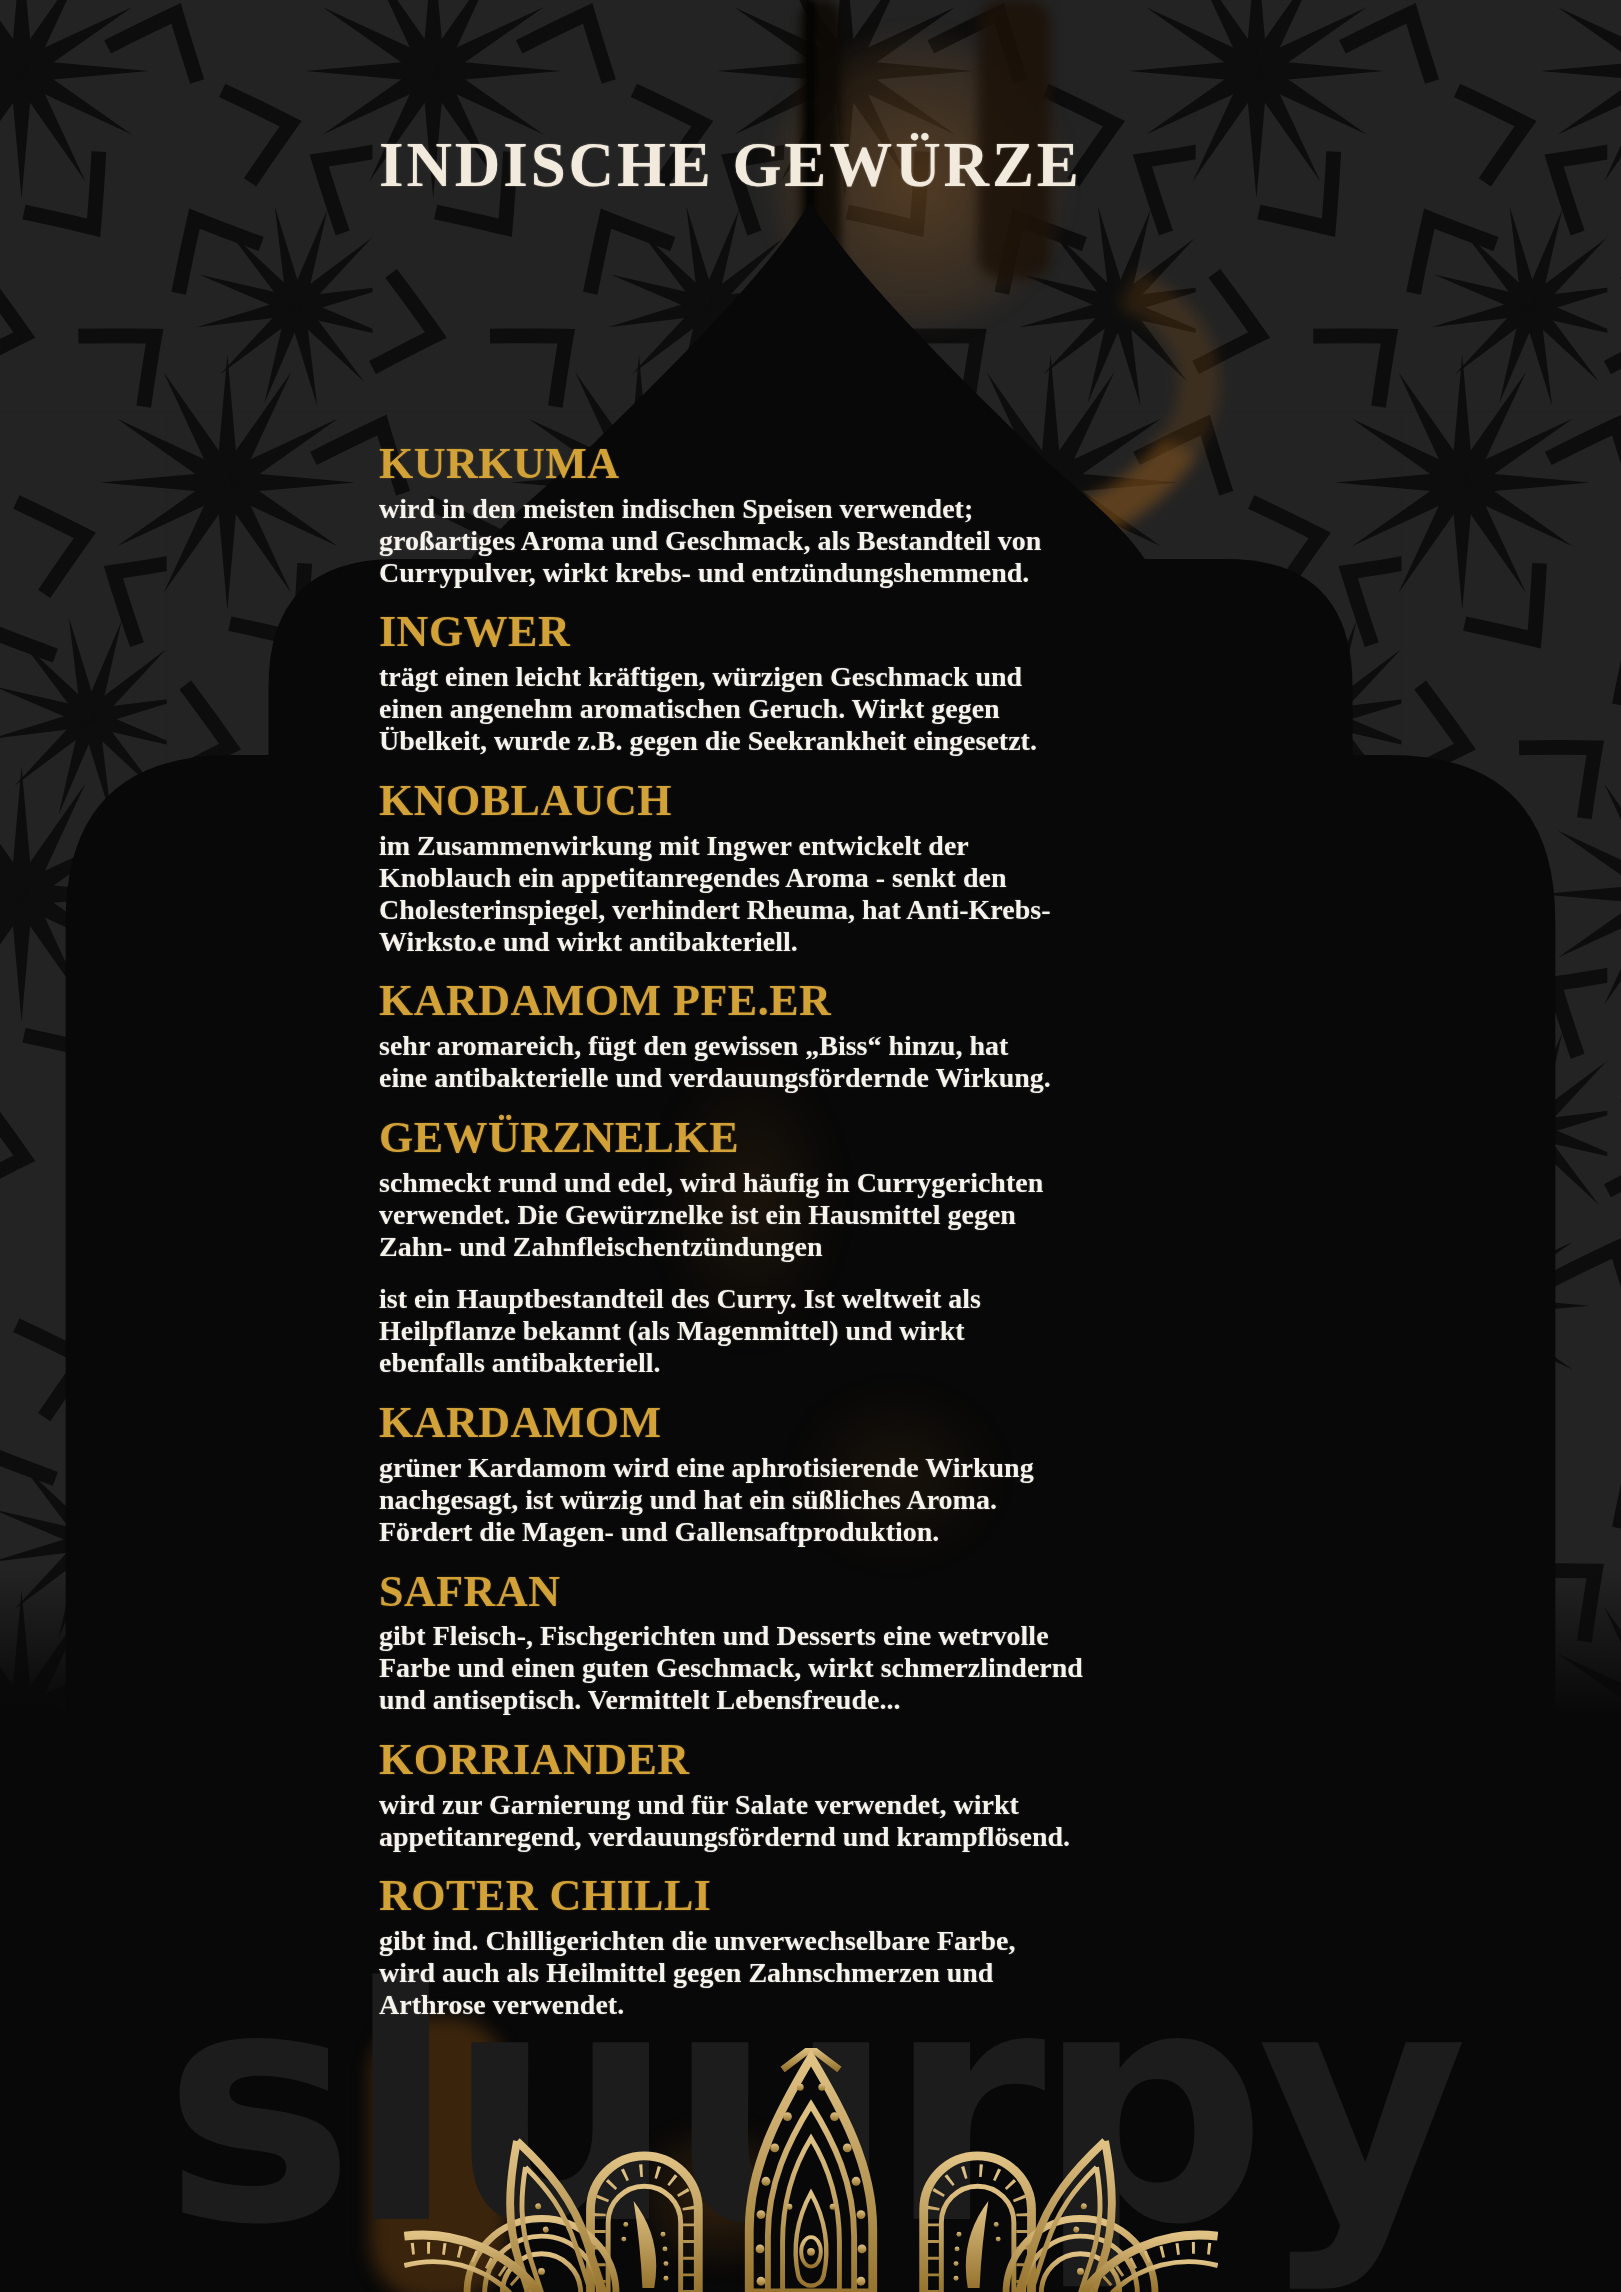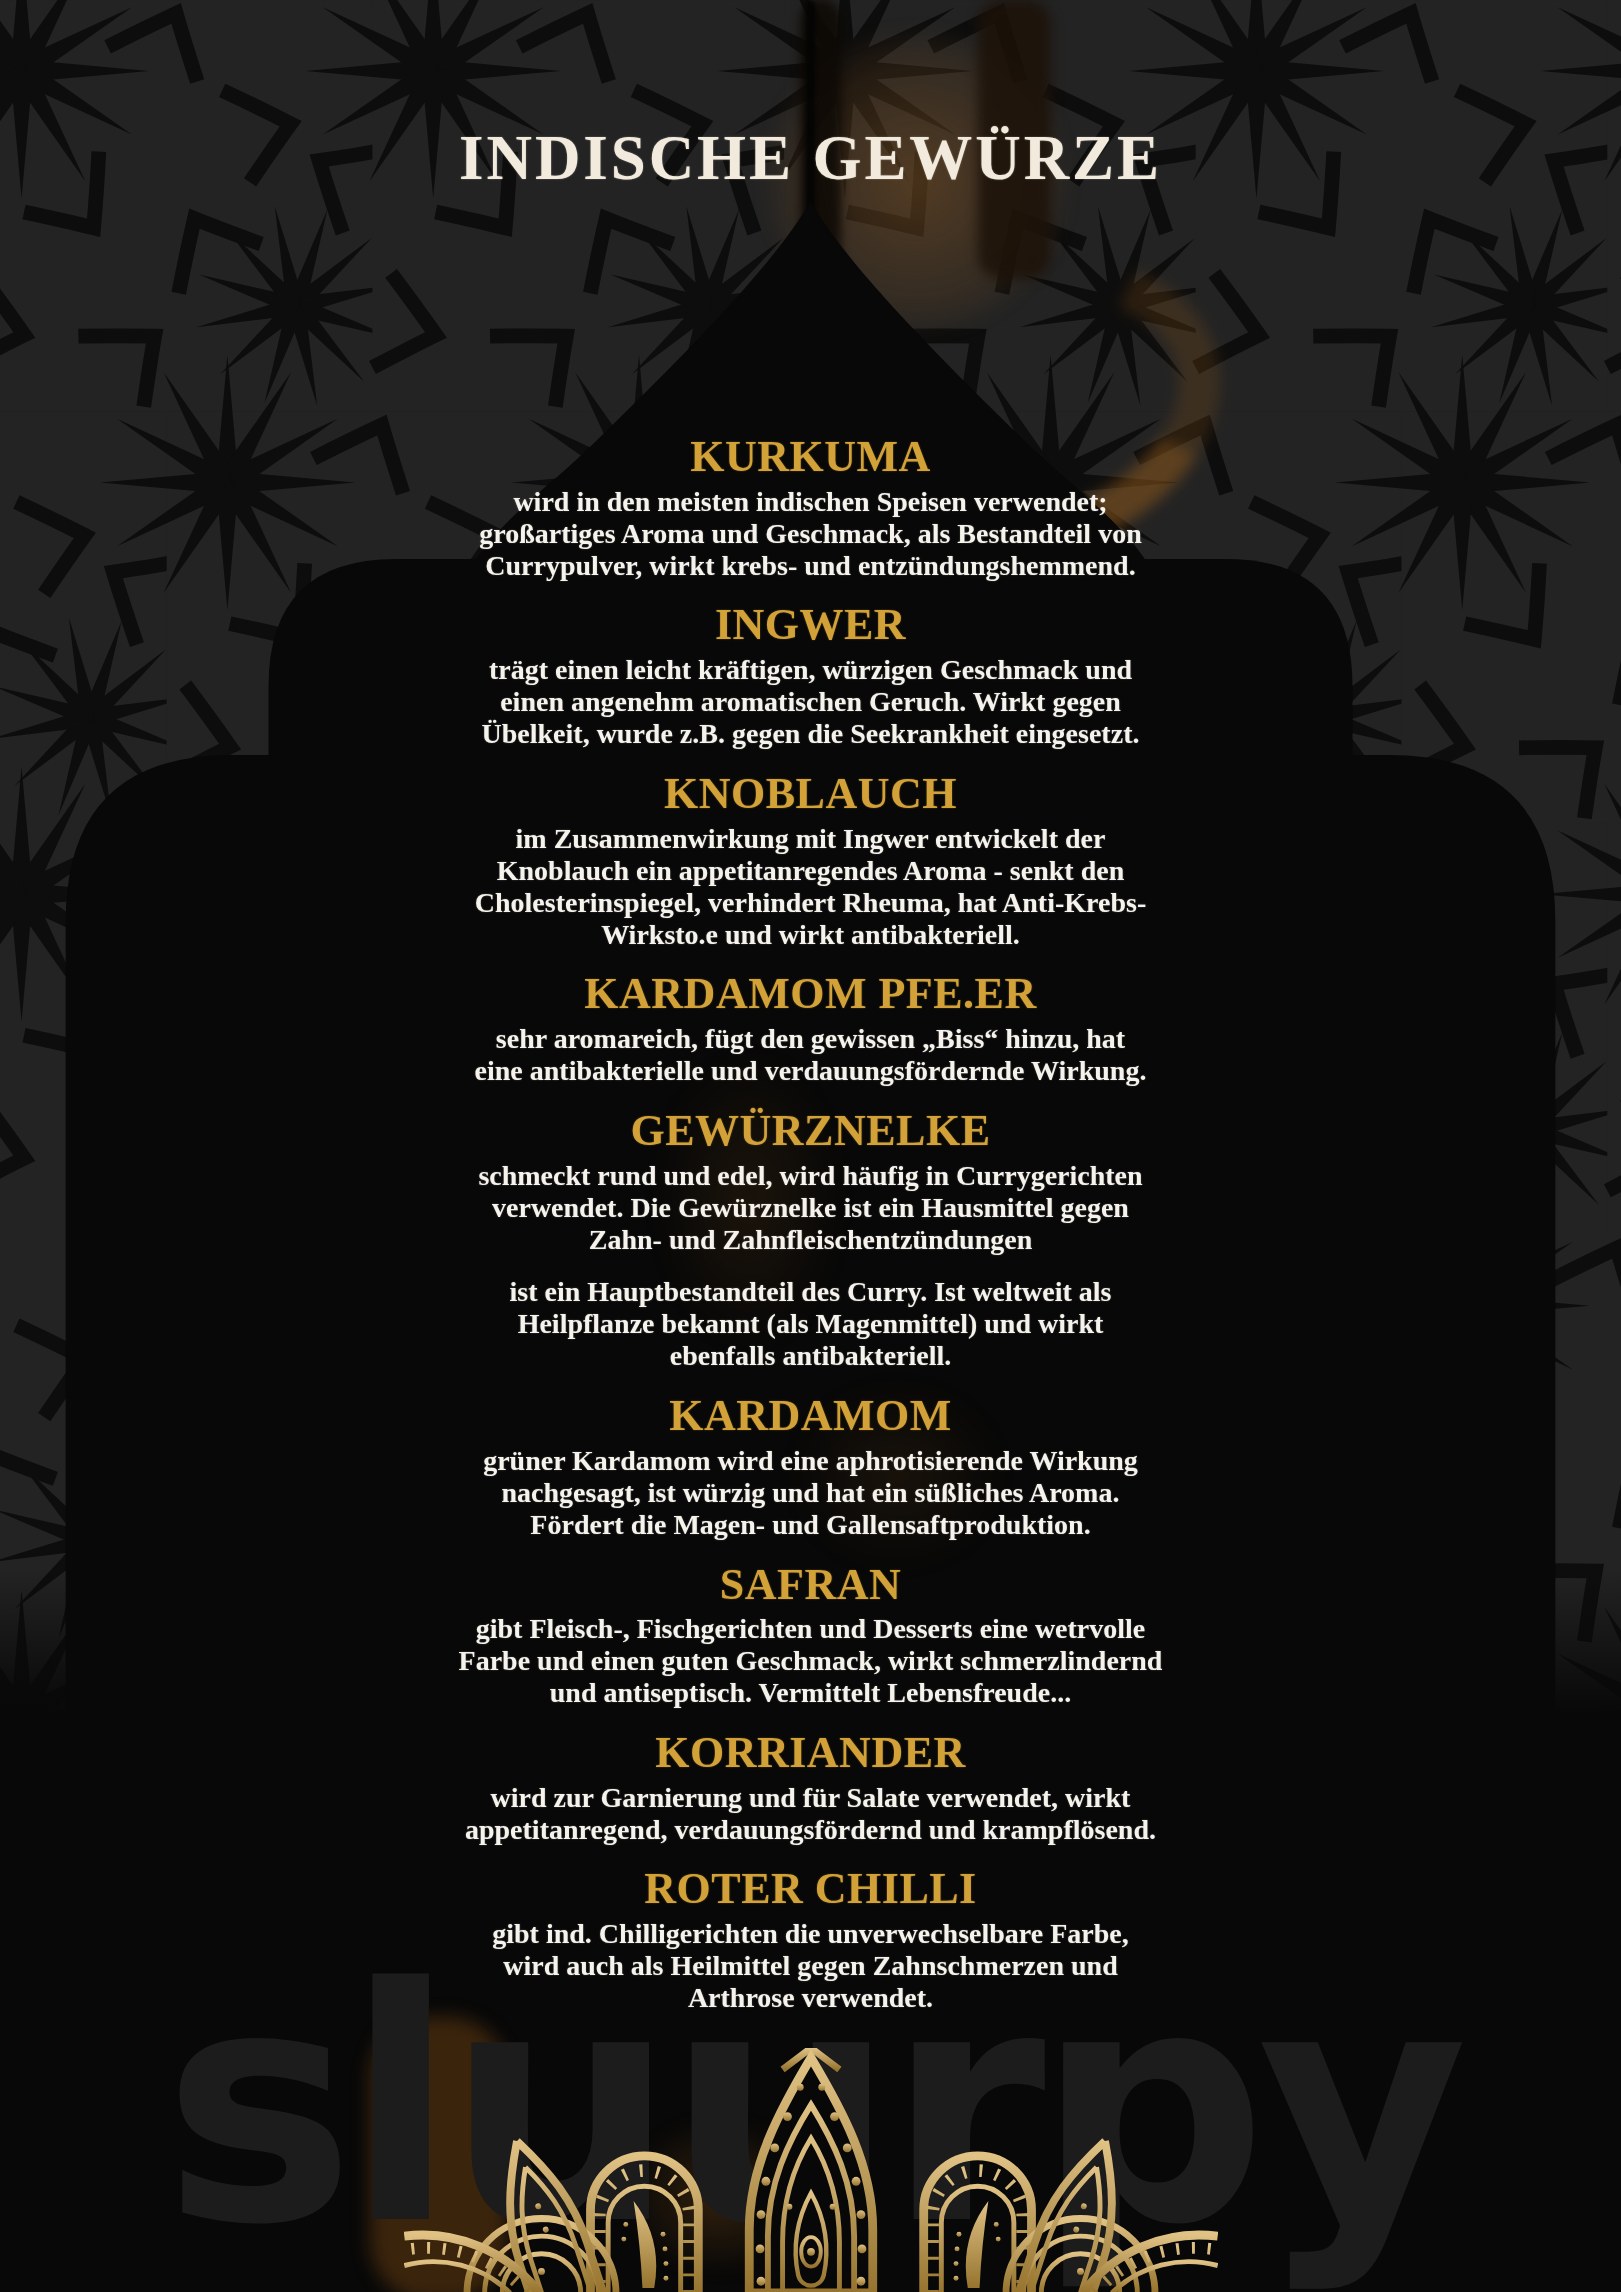--- a/index.html
+++ b/index.html
@@ -24,25 +24,25 @@
     background:radial-gradient(closest-side,rgba(142,88,26,.13),transparent 72%);}
   .b-u{left:370px;top:2017px;width:137px;height:284px;border-radius:59px;
     background:rgba(122,72,18,.45);filter:blur(8.8px);}
   .b-circle{left:586px;top:2086px;width:265px;height:221px;filter:blur(8.8px);
     background:radial-gradient(closest-side,rgba(152,92,26,.30),transparent 72%);}
   .fadeout{position:absolute;left:0;top:1568px;width:1621px;height:724px;
     background:linear-gradient(to bottom,rgba(8,8,8,0),#080808 147px);}
   .watermark{position:absolute;left:50%;transform:translateX(-50%);top:1946px;
     font-family:"DejaVu Sans","Liberation Sans",sans-serif;font-weight:bold;
     font-size:323px;letter-spacing:-9.8px;color:#1c1c1c;white-space:nowrap;line-height:1;text-align:right;}
-  .content{position:absolute;left:50%;transform:translateX(-50%);top:124px;
-    width:863px;text-align:center;}
+  .content{position:absolute;left:50%;transform:translateX(-50%);top:131px;
+    width:863px;text-align:left;}
   .title{margin:0 0 241px 0;font-size:63px;line-height:69px;font-weight:bold;
     letter-spacing:2.9px;color:#f1eadd;text-shadow:0 0 2px rgba(255,248,235,.35);}
-  .spice{margin:8px;}
+  .spice{margin:0;}
   .spice-name{margin:0 0 5.9px 0;font-size:44px;line-height:46px;font-weight:bold;
     letter-spacing:0.5px;color:#d2a138;text-shadow:0 0 2px rgba(210,161,56,.4);}
   .spice-desc{margin:0 0 20.6px 0;font-size:28px;line-height:32px;font-weight:bold;
     color:#f6f3ec;white-space:pre-line;text-shadow:0 0 2px rgba(255,255,255,.28);}
   svg.mandala{position:absolute;left:50%;transform:translateX(-50%);bottom:0;
     width:814px;height:245px;}
 </style>
 </head>
 <body>
 

